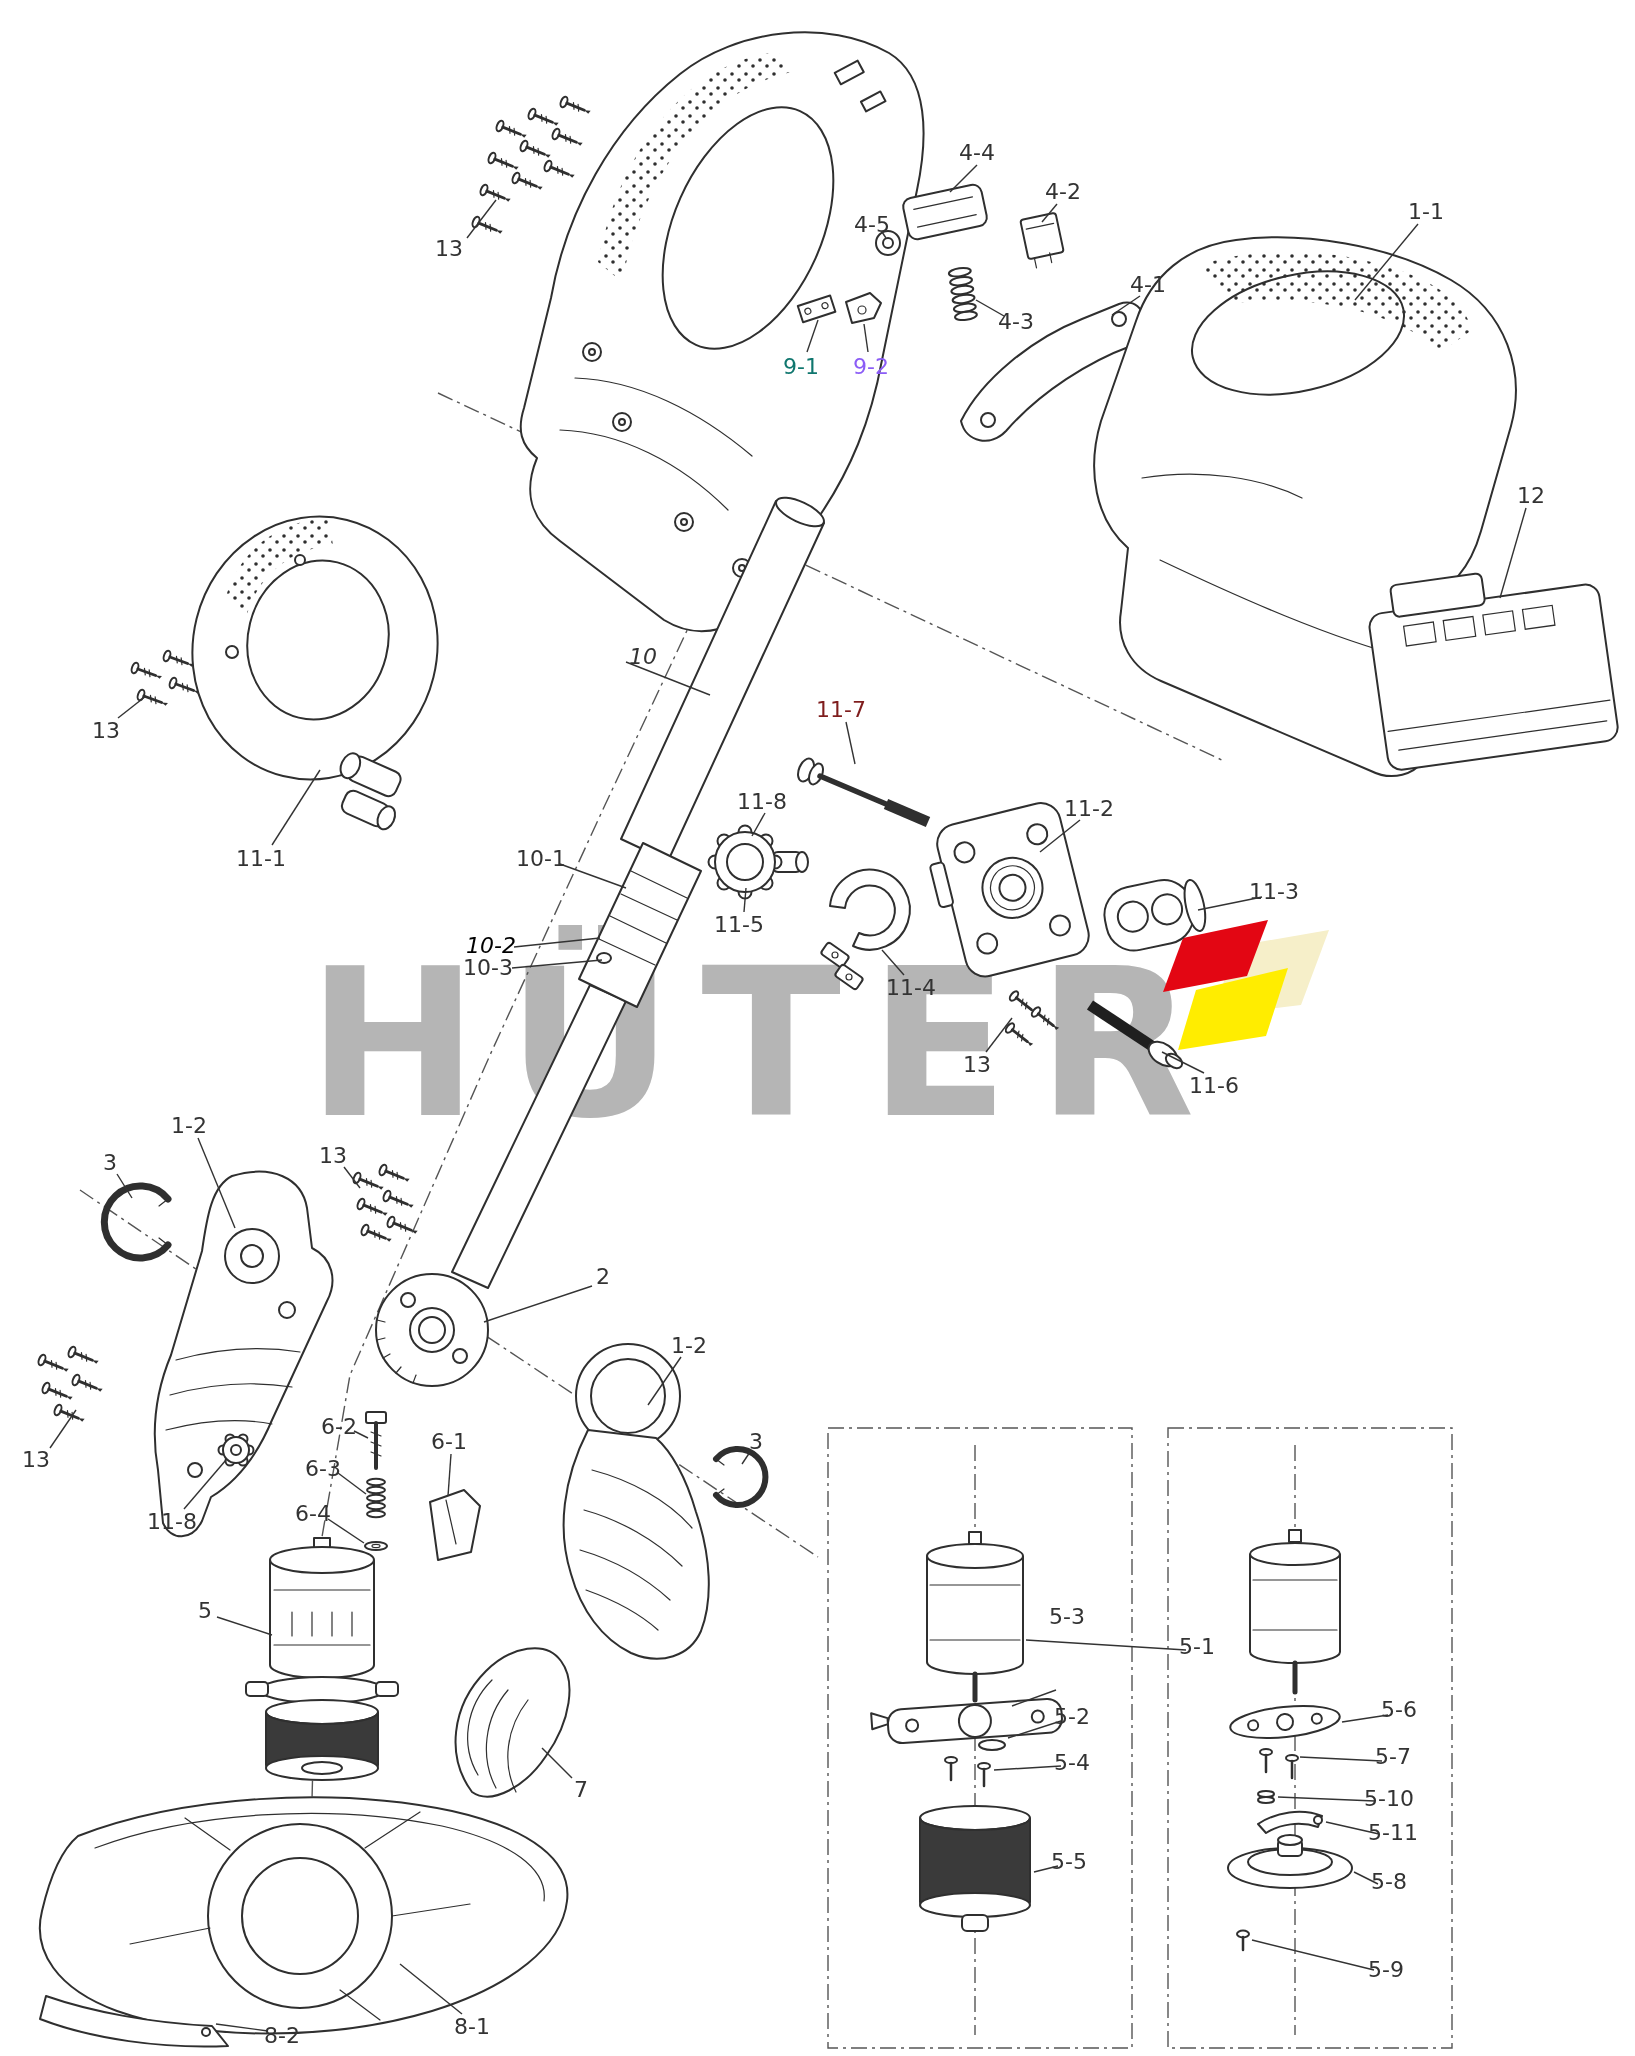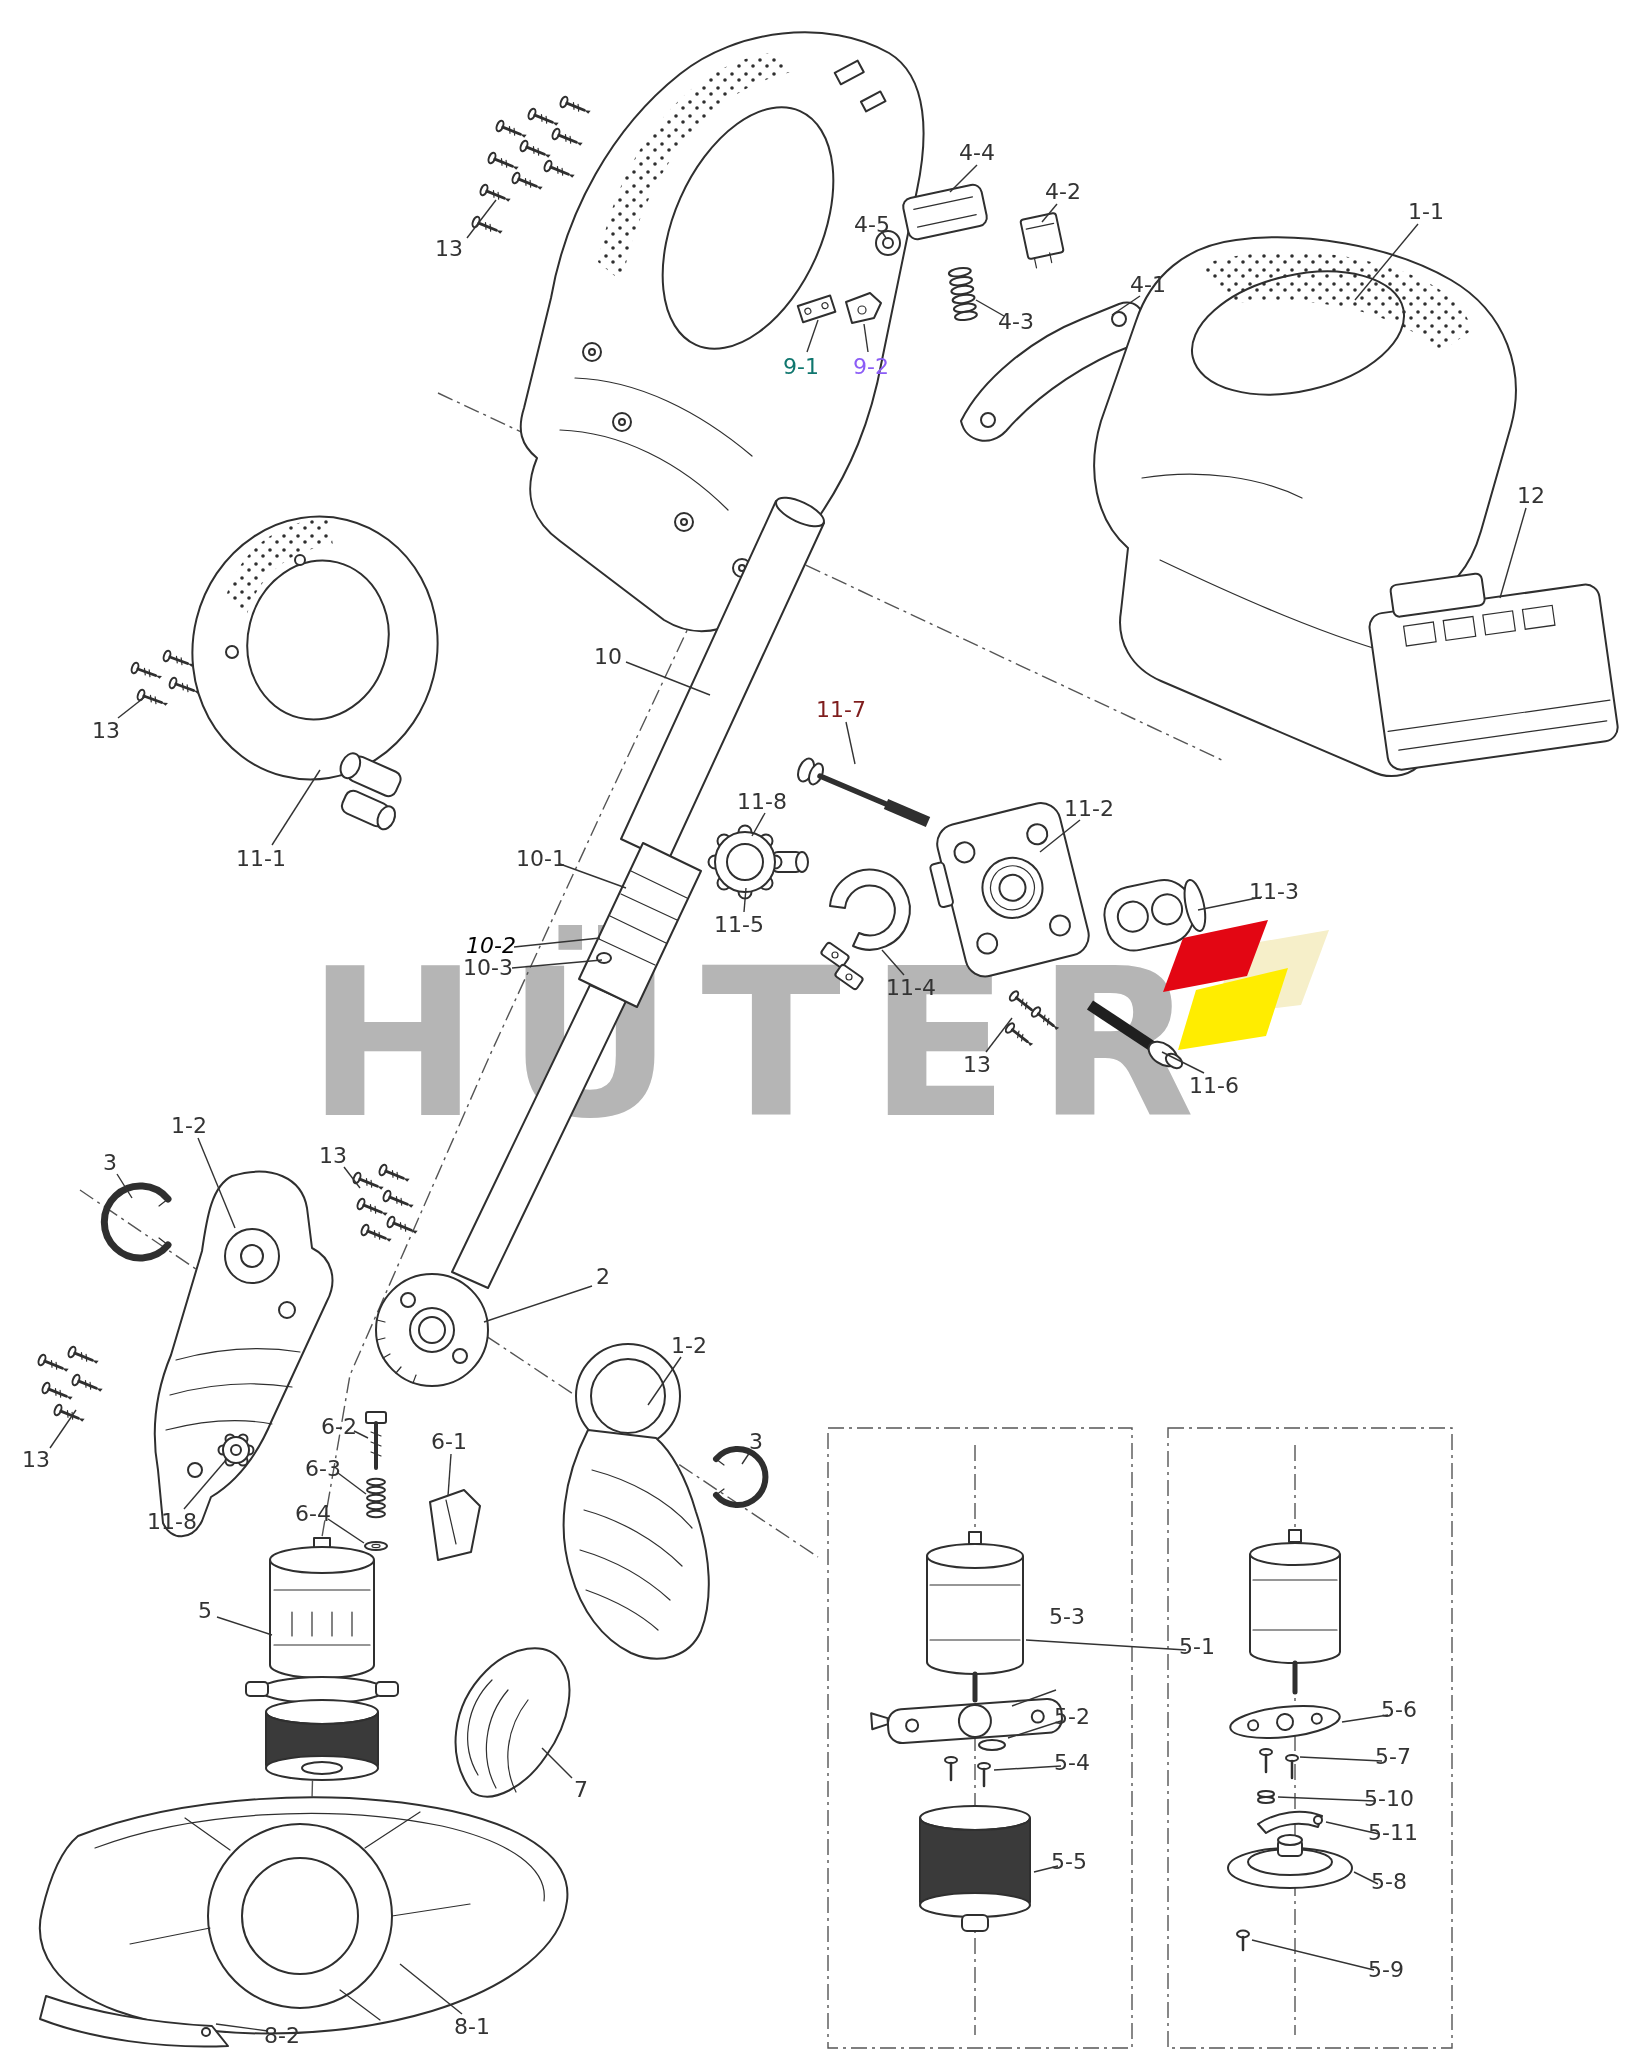--- a/index.html
+++ b/index.html
@@ -522,21 +522,21 @@
       <div class="part-label" style="left: 449px; top: 248px; color: rgb(51, 51, 51);">13</div>
       <div class="part-label" style="left: 977px; top: 152px; color: rgb(51, 51, 51);">4-4</div>
       <div class="part-label" style="left: 1063px; top: 191px; color: rgb(51, 51, 51);">4-2</div>
       <div class="part-label" style="left: 872px; top: 224px; color: rgb(51, 51, 51);">4-5</div>
       <div class="part-label" style="left: 1426px; top: 211px; color: rgb(51, 51, 51);">1-1</div>
       <div class="part-label" style="left: 1148px; top: 284px; color: rgb(51, 51, 51);">4-1</div>
       <div class="part-label" style="left: 1016px; top: 321px; color: rgb(51, 51, 51); text-align: right;">4-3</div>
       <div class="part-label" style="left: 801px; top: 366px; color: #0f766e;">9-1</div>
       <div class="part-label" style="left: 871px; top: 366px; color: #8b5cf6;">9-2</div>
       <div class="part-label" style="left: 1531px; top: 495px; color: rgb(51, 51, 51);">12</div>
-      <div class="part-label" style="left: 608px; top: 656px; color: rgb(51, 51, 51);">10</div>
+      <div class="part-label" style="left: 643px; top: 656px; color: rgb(51, 51, 51); font-style: italic;">10</div>
       <div class="part-label" style="left: 106px; top: 730px; color: rgb(51, 51, 51);">13</div>
       <div class="part-label" style="left: 841px; top: 709px; color: #7f1d1d;">11-7</div>
       <div class="part-label" style="left: 762px; top: 801px; color: rgb(51, 51, 51);">11-8</div>
       <div class="part-label" style="left: 1089px; top: 808px; color: rgb(51, 51, 51);">11-2</div>
       <div class="part-label" style="left: 261px; top: 858px; color: rgb(51, 51, 51);">11-1</div>
       <div class="part-label" style="left: 541px; top: 858px; color: rgb(51, 51, 51);">10-1</div>
       <div class="part-label" style="left: 1274px; top: 891px; color: rgb(51, 51, 51);">11-3</div>
       <div class="part-label" style="left: 739px; top: 924px; color: rgb(51, 51, 51);">11-5</div>
       <div class="part-label" style="left: 491px; top: 945px; color: #000000; font-style: italic;">10-2</div>
       <div class="part-label" style="left: 488px; top: 967px; color: rgb(51, 51, 51);">10-3</div>

